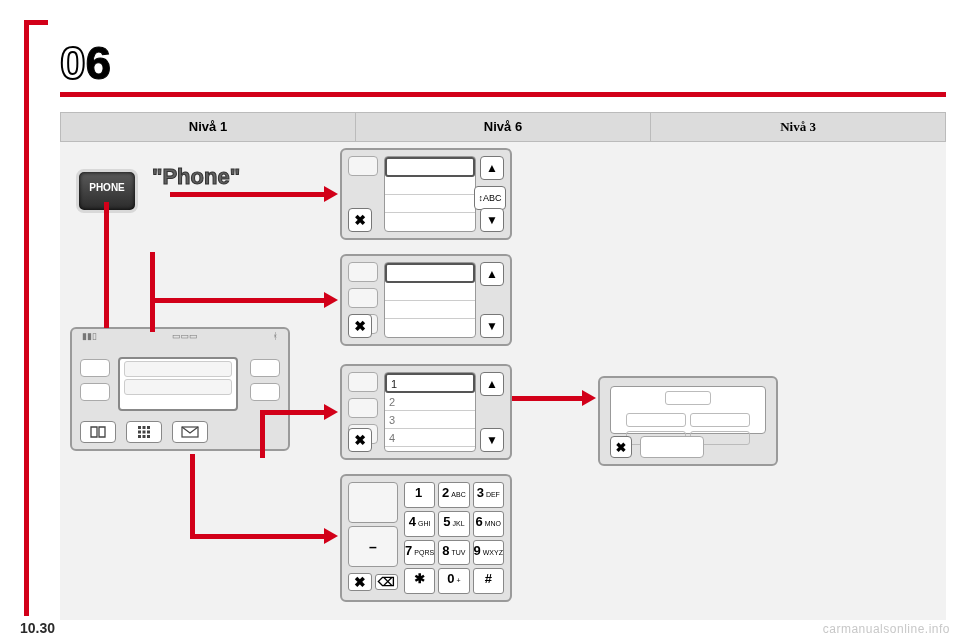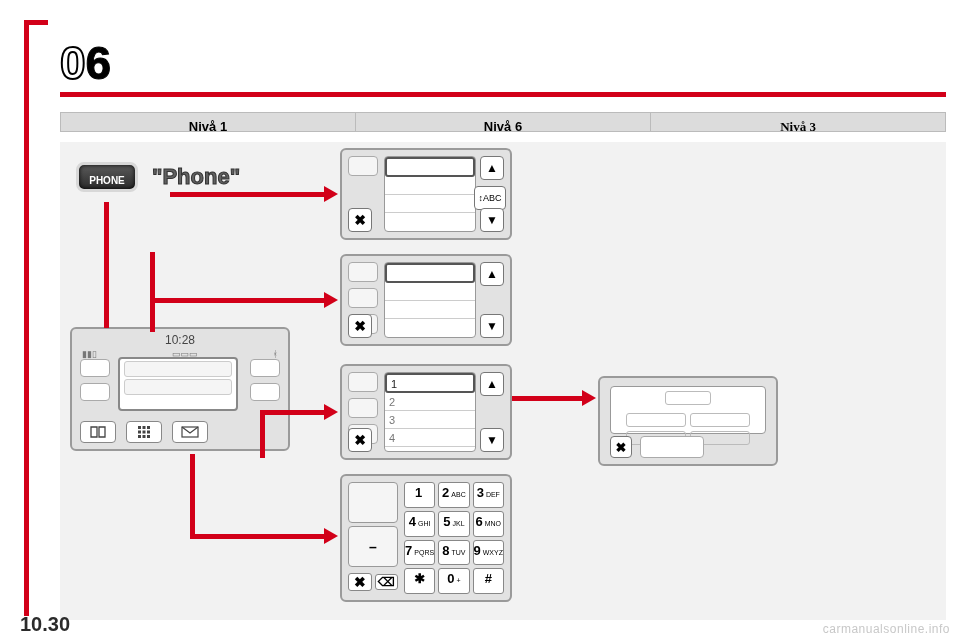--- a/index.html
+++ b/index.html
@@ -7,29 +7,29 @@
   .page { position: relative; width: 960px; height: 640px; padding-left: 45px; }
   
   .red-bracket { position: absolute; left: 24px; top: 20px; width: 24px; height: 596px; border-left: 5px solid #d20019; border-top: 5px solid #d20019; }
   .title-row { position: absolute; left: 60px; top: 36px; display: flex; align-items: center; gap: 20px; }
   .chapter-num { font-size: 46px; font-weight: 900; color: #000; -webkit-text-stroke: 1px #000; }
   .chapter-num .outline { color: #fff; -webkit-text-stroke: 2px #000; }
   .title-text { font-size: 36px; font-weight: 900; letter-spacing: 2px; }
   .title-underline { position: absolute; left: 60px; right: 14px; top: 92px; height: 5px; background: #d20019; }
 
   
-  .header-bar { position: absolute; left: 60px; right: 14px; top: 112px; height: 20px; background: #dcdcdc; display: flex; border: 1px solid #bbb; }
+  .header-bar { position: absolute; left: 60px; right: 14px; top: 112px; height: 30px; background: #dcdcdc; display: flex; border: 1px solid #bbb; }
   .header-cell { flex: 1; text-align: center; font-size: 13px; font-weight: bold; line-height: 28px; border-right: 1px solid #bbb; }
   .header-cell:last-child { border-right: none; font-family: Liberation Serif, serif; }
 
   
   .content { position: absolute; left: 60px; right: 14px; top: 142px; bottom: 20px; background: #f2f2f2; }
 
   
-  .phone-btn { position: absolute; left: 16px; top: 20px; width: 62px; height: 30px; background: linear-gradient(#5a5a5a,#2b2b2b); border: 3px solid #d8d8d8; border-radius: 8px; color: #fff; font-size: 10px; font-weight: bold; text-align: center; line-height: 32px; box-shadow: inset 0 0 4px #000; }
+  .phone-btn { position: absolute; left: 16px; top: 27px; width: 62px; height: 44px; background: linear-gradient(#5a5a5a,#2b2b2b); border: 3px solid #d8d8d8; border-radius: 8px; color: #fff; font-size: 10px; font-weight: bold; text-align: center; line-height: 32px; box-shadow: inset 0 0 4px #000; }
   .phone-quote { position: absolute; left: 92px; top: 22px; font-size: 22px; font-weight: 900; color: #616161; -webkit-text-stroke: 1px #333; }
 
   
   .main-unit { position: absolute; left: 10px; top: 185px; width: 220px; height: 124px; background: #e2e2e2; border: 2px solid #9a9a9a; border-radius: 6px; }
   .mu-time { text-align: center; font-size: 12px; color: #444; margin-top: 4px; }
   .mu-status { display: flex; justify-content: space-between; padding: 2px 10px; font-size: 9px; color: #777; }
   .mu-screen { position: absolute; left: 46px; top: 28px; width: 120px; height: 54px; background: #fff; border: 2px solid #888; border-radius: 4px; }
   .mu-screen-row { height: 16px; margin: 2px 4px; border: 1px solid #ccc; border-radius: 3px; background: #f5f5f5; }
   .mu-left-btns { position: absolute; left: 8px; top: 30px; width: 30px; }
   .mu-left-btns div { height: 18px; margin-bottom: 6px; border: 1px solid #aaa; border-radius: 4px; background: #fff; }
@@ -71,21 +71,21 @@
   .lvl3 .wide { position: absolute; left: 40px; bottom: 6px; width: 64px; height: 22px; border: 1px solid #aaa; border-radius: 4px; background: #fff; }
 
   
   .arrow { position: absolute; background: #d20019; }
   .arrow-h { height: 5px; }
   .arrow-v { width: 5px; }
   .arrow-head-r { position: absolute; width: 0; height: 0; border-top: 8px solid transparent; border-bottom: 8px solid transparent; border-left: 14px solid #d20019; }
   
   
   .wm { position: absolute; right: 10px; bottom: 4px; font-size: 12px; color: #c8c8c8; letter-spacing: 0.5px; }
-  .pgnum { position: absolute; left: 20px; bottom: 4px; font-size: 20px; font-weight: 900; color: #2b2b2b; }
+  .pgnum { position: absolute; left: 20px; bottom: 4px; font-size: 14px; font-weight: 900; color: #2b2b2b; }
 </style>
 </head>
 <body>
 
 <div class="page">
   <div class="red-bracket"></div>
 
   <div class="title-row">
     <div class="chapter-num">
       <span class="outline">0</span><span>6</span>
@@ -98,21 +98,20 @@
     <div class="header-cell">Nivå 6</div>
     <div class="header-cell">Nivå 3</div>
   </div>
 
   <div class="content">
 
     <div class="phone-btn">PHONE</div>
     <div class="phone-quote">"Phone"</div>
 
     <div class="main-unit">
-      <div class="mu-time">10:28</div>
       <div class="mu-status">
         <span>▮▮▯</span>
         <span>▭▭▭</span>
         <span>ᚼ</span>
       </div>
       <div class="mu-left-btns">
         <div></div>
         <div></div>
       </div>
       <div class="mu-right-btns">

